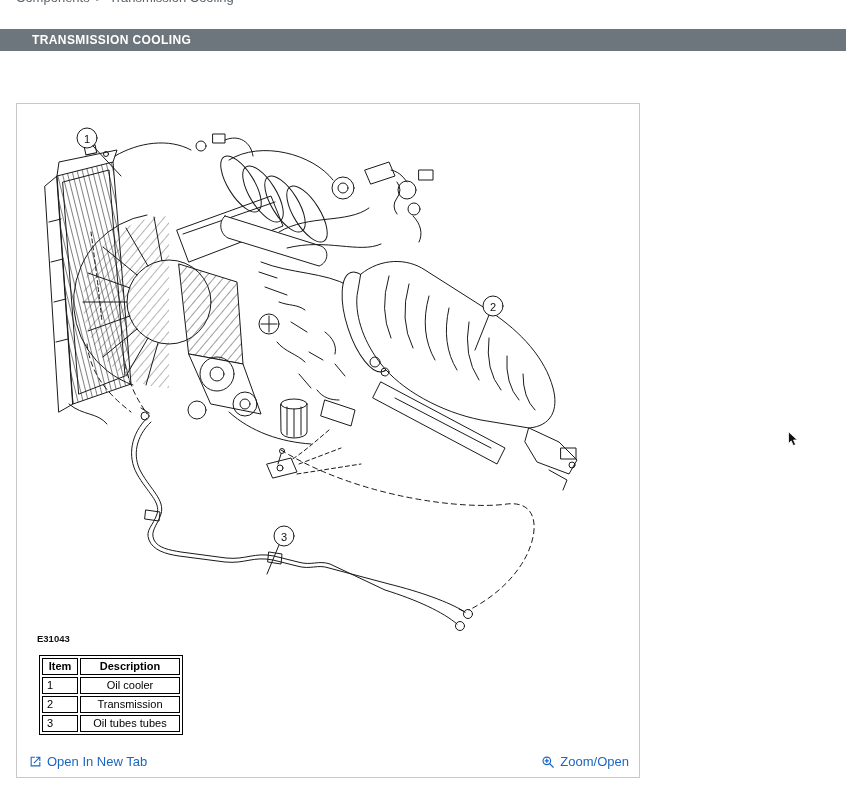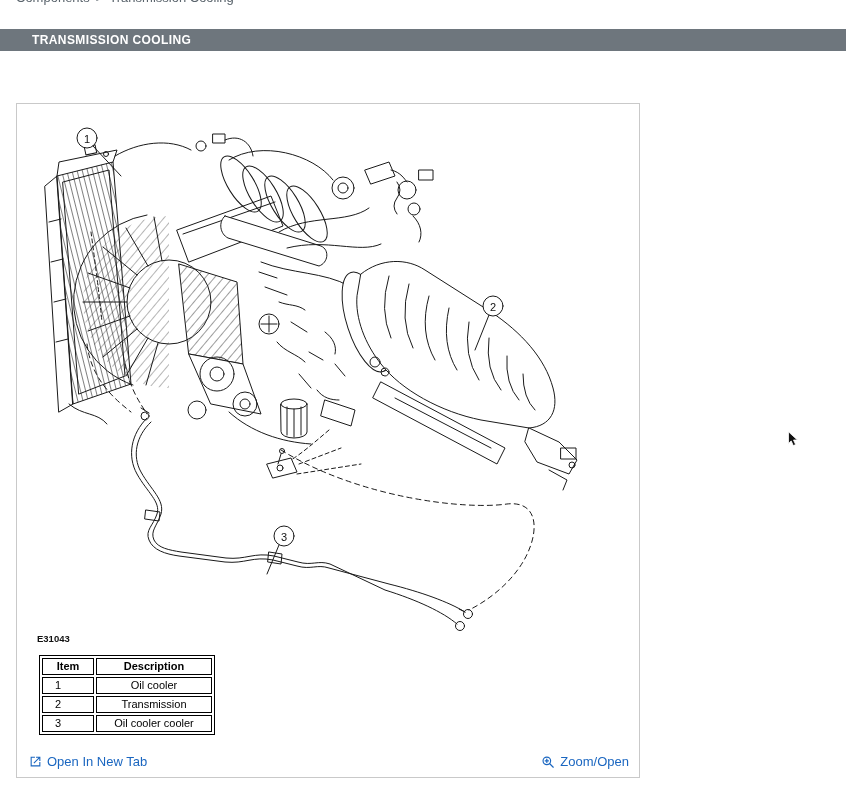--- a/index.html
+++ b/index.html
@@ -19,21 +19,21 @@
   
   .card{
     position:absolute;left:16px;top:103px;width:622px;height:673px;
     border:1px solid var(--card_border,#c9c9c9);background:#fff;overflow:hidden;
   }
   .diagram{display:block;margin:8px 0 0 12px}
   svg text{stroke:none}
   
   .legend{display:inline-block;border:1px solid #000;margin:10px 0 0 22px;background:#fff}
   .legend table{border-collapse:separate;border-spacing:2px;font-family:"Liberation Sans",sans-serif;font-size:11px;color:#000}
-  .legend th,.legend td{border:1px solid #000;padding:1px 12px;height:13px;line-height:13px;background:#fff}
+  .legend th,.legend td{border:1px solid #000;padding:1px 4px;height:13px;line-height:13px;background:#fff}
   .legend th{font-weight:bold;text-align:center}
   .legend td:first-child,.legend th:first-child{width:26px}
   .legend td:nth-child(2),.legend th:nth-child(2){width:90px;text-align:center}
   
   .card-footer{position:absolute;left:0;right:0;bottom:4px;display:flex;justify-content:space-between;align-items:center;padding:4px 10px 4px 12px;background:#fff}
   .flink{display:flex;align-items:center;gap:5px;color:var(--link,#1a66c0);font-size:13px;text-decoration:none;cursor:pointer}
   .flink svg{display:block}
   
   .cursor{position:absolute;left:787px;top:431px;pointer-events:none}
 </style>
@@ -227,21 +227,21 @@
       <tr>
         <td>1</td>
         <td>Oil cooler</td>
       </tr>
       <tr>
         <td>2</td>
         <td>Transmission</td>
       </tr>
       <tr>
         <td>3</td>
-        <td>Oil cooler cooler</td>
+        <td>Oil tubes tubes</td>
       </tr>
     </tbody>
       </table>
   </div>
 
   <div class="card-footer">
     <a class="flink">
       <svg width="13" height="13" viewBox="0 0 24 24">
         <path d="M19 19H5V5h6V3H3v18h18v-8h-2v6zM13 3v2h4.59l-9.3 9.29 1.42 1.42L19 6.41V11h2V3h-8z" fill="currentColor"></path>
       </svg>

